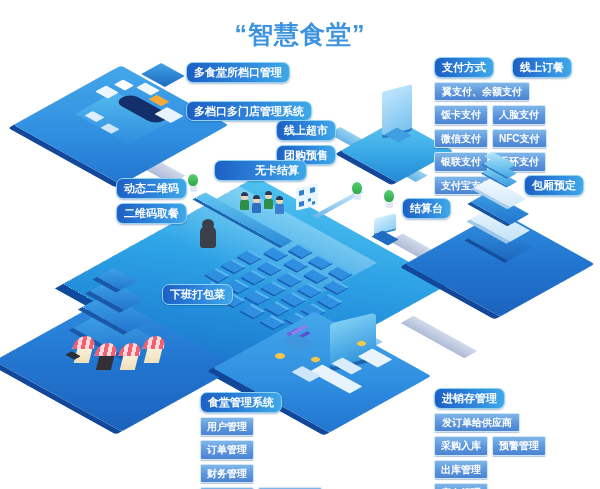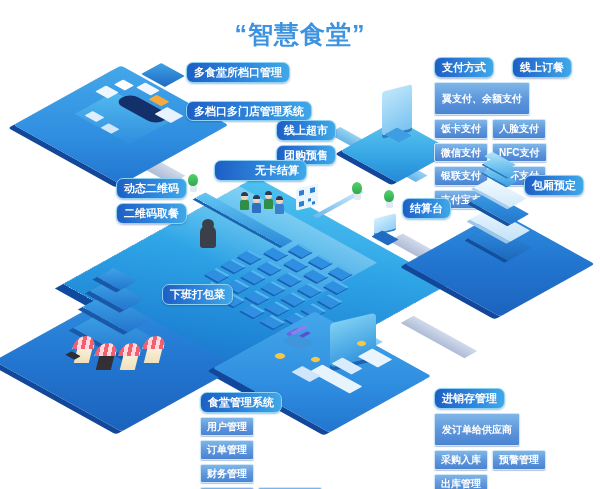--- a/index.html
+++ b/index.html
@@ -33,21 +33,21 @@
     box-shadow:0 1px 2px rgba(20,60,120,.35);
   }
   
   .chip-sub{
     font-size:10px;padding:3px 6px;
     background:linear-gradient(180deg,#7fb6e8 0%,#5f98dc 50%,#4a83d2 100%);
     border:1px solid #cfe6f8;border-radius:2px;
     box-shadow:0 1px 1px rgba(20,60,120,.3);
     font-weight:bold;
   }
-  .chip-sub.wide{padding:10px 7px;}
+  .chip-sub.wide{padding:3px 7px;}
 
   .group{position:absolute;display:flex;flex-direction:column;align-items:flex-start;}
   .row{display:flex;flex-direction:row;gap:4px;margin-top:4px;}
   .group .chip{position:static;}
   .plat{
     position:absolute;
     background:linear-gradient(135deg,#2f8ee0 0%,#2275cf 50%,#1b63bd 100%);
     transform:rotate(45deg) skew(-16deg,-16deg);
     box-shadow:0 6px 0 #13479a;
   }

